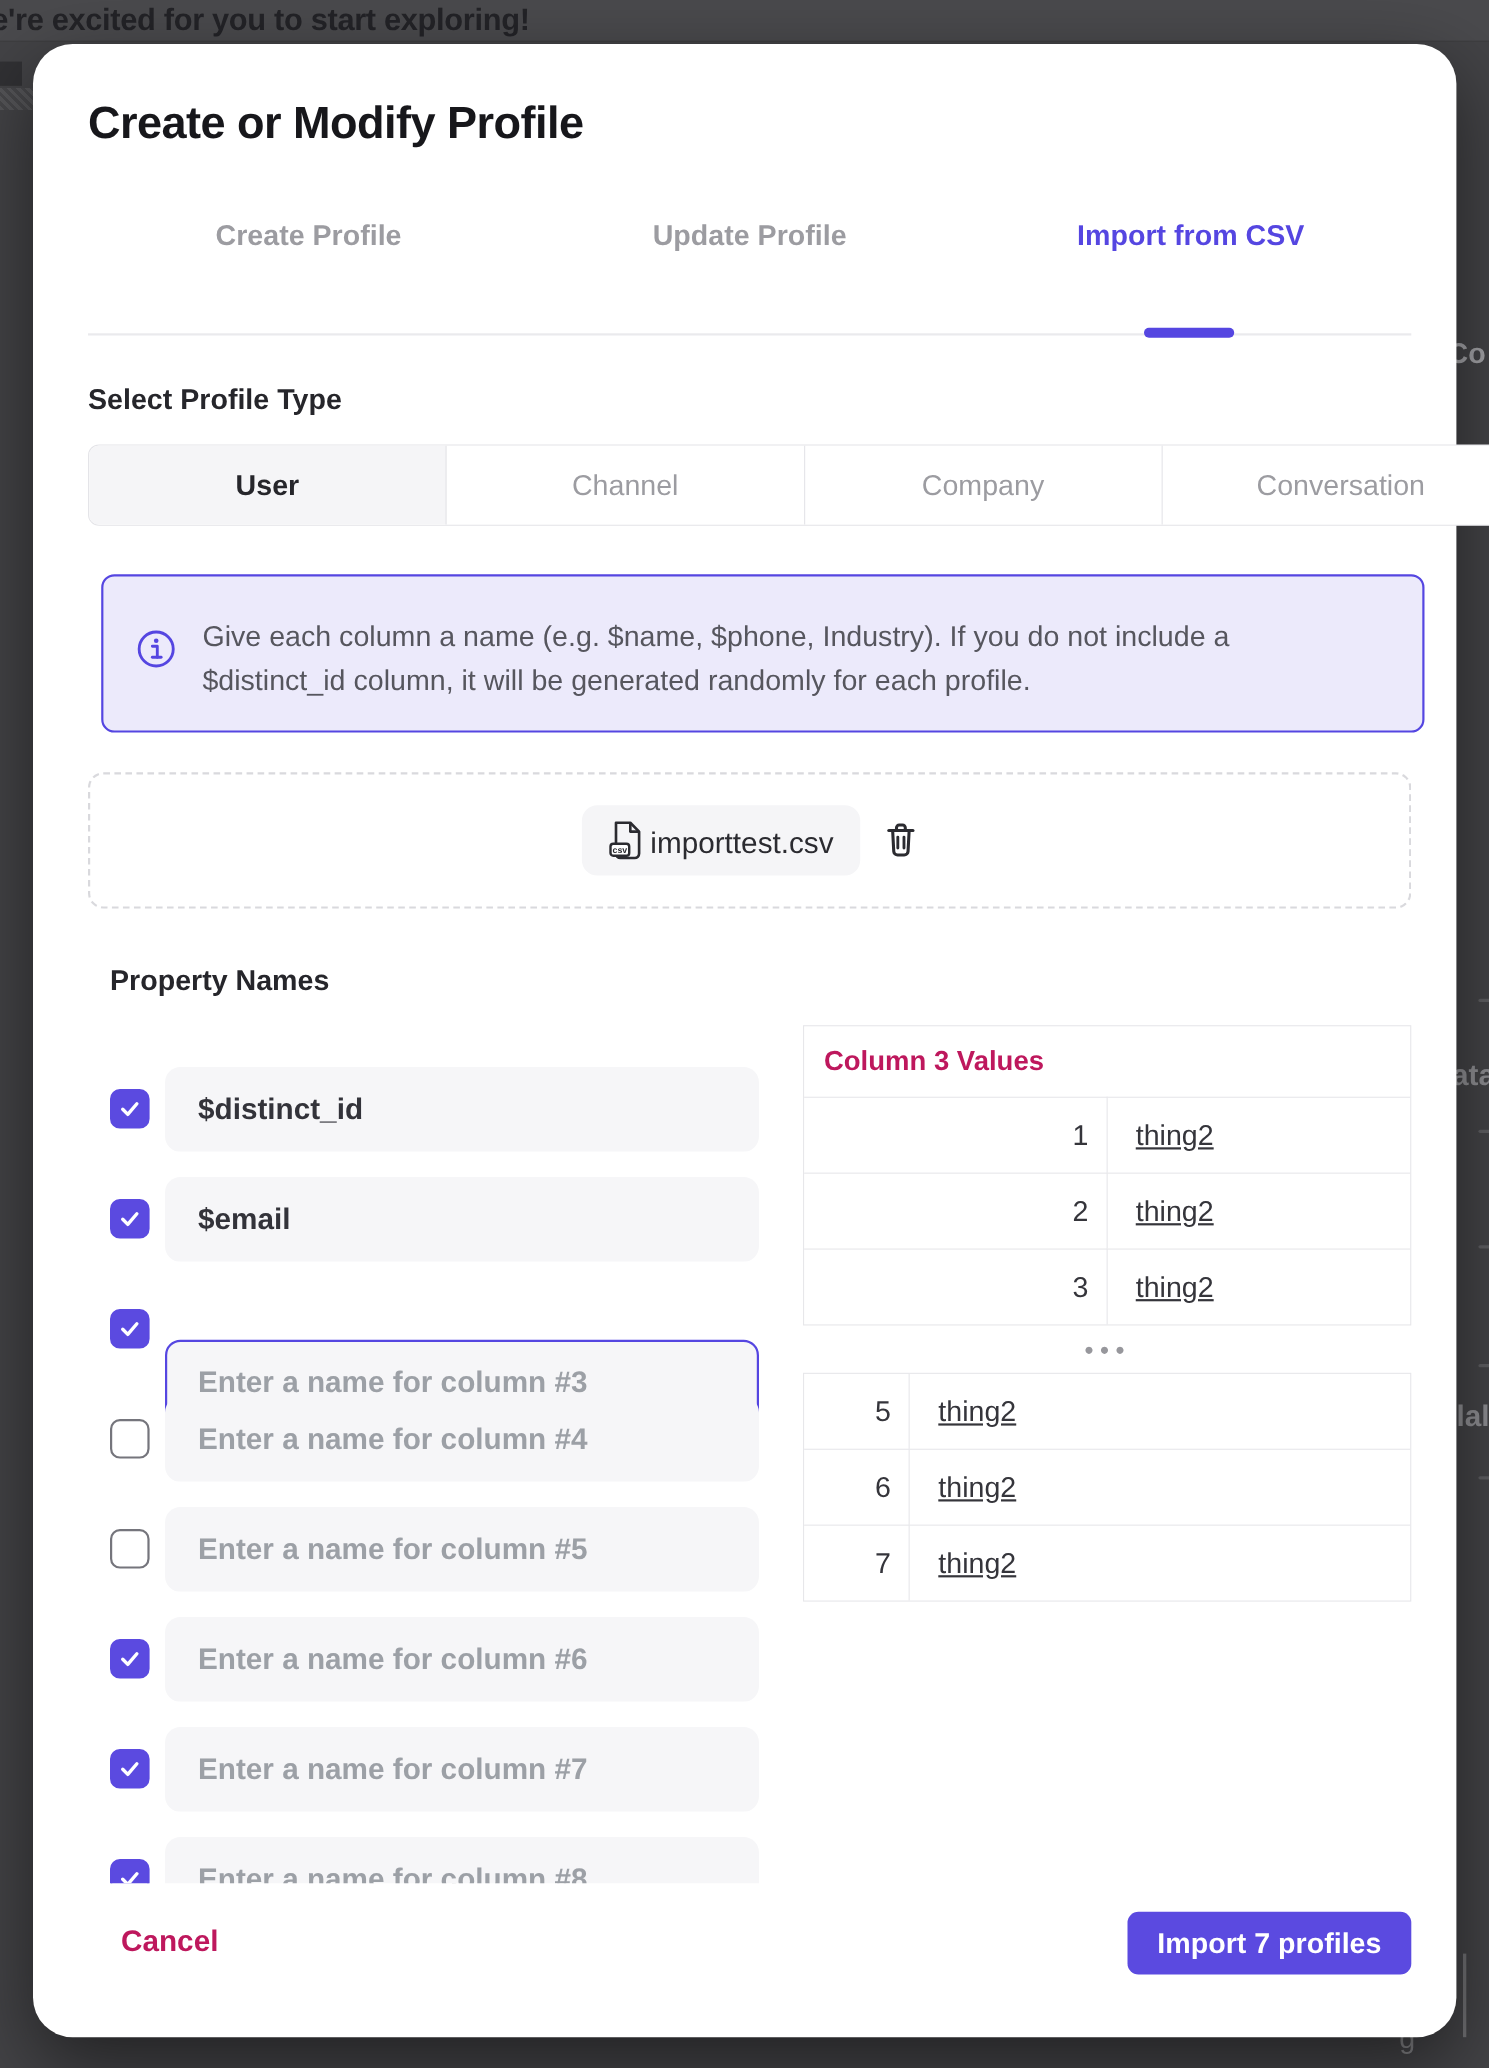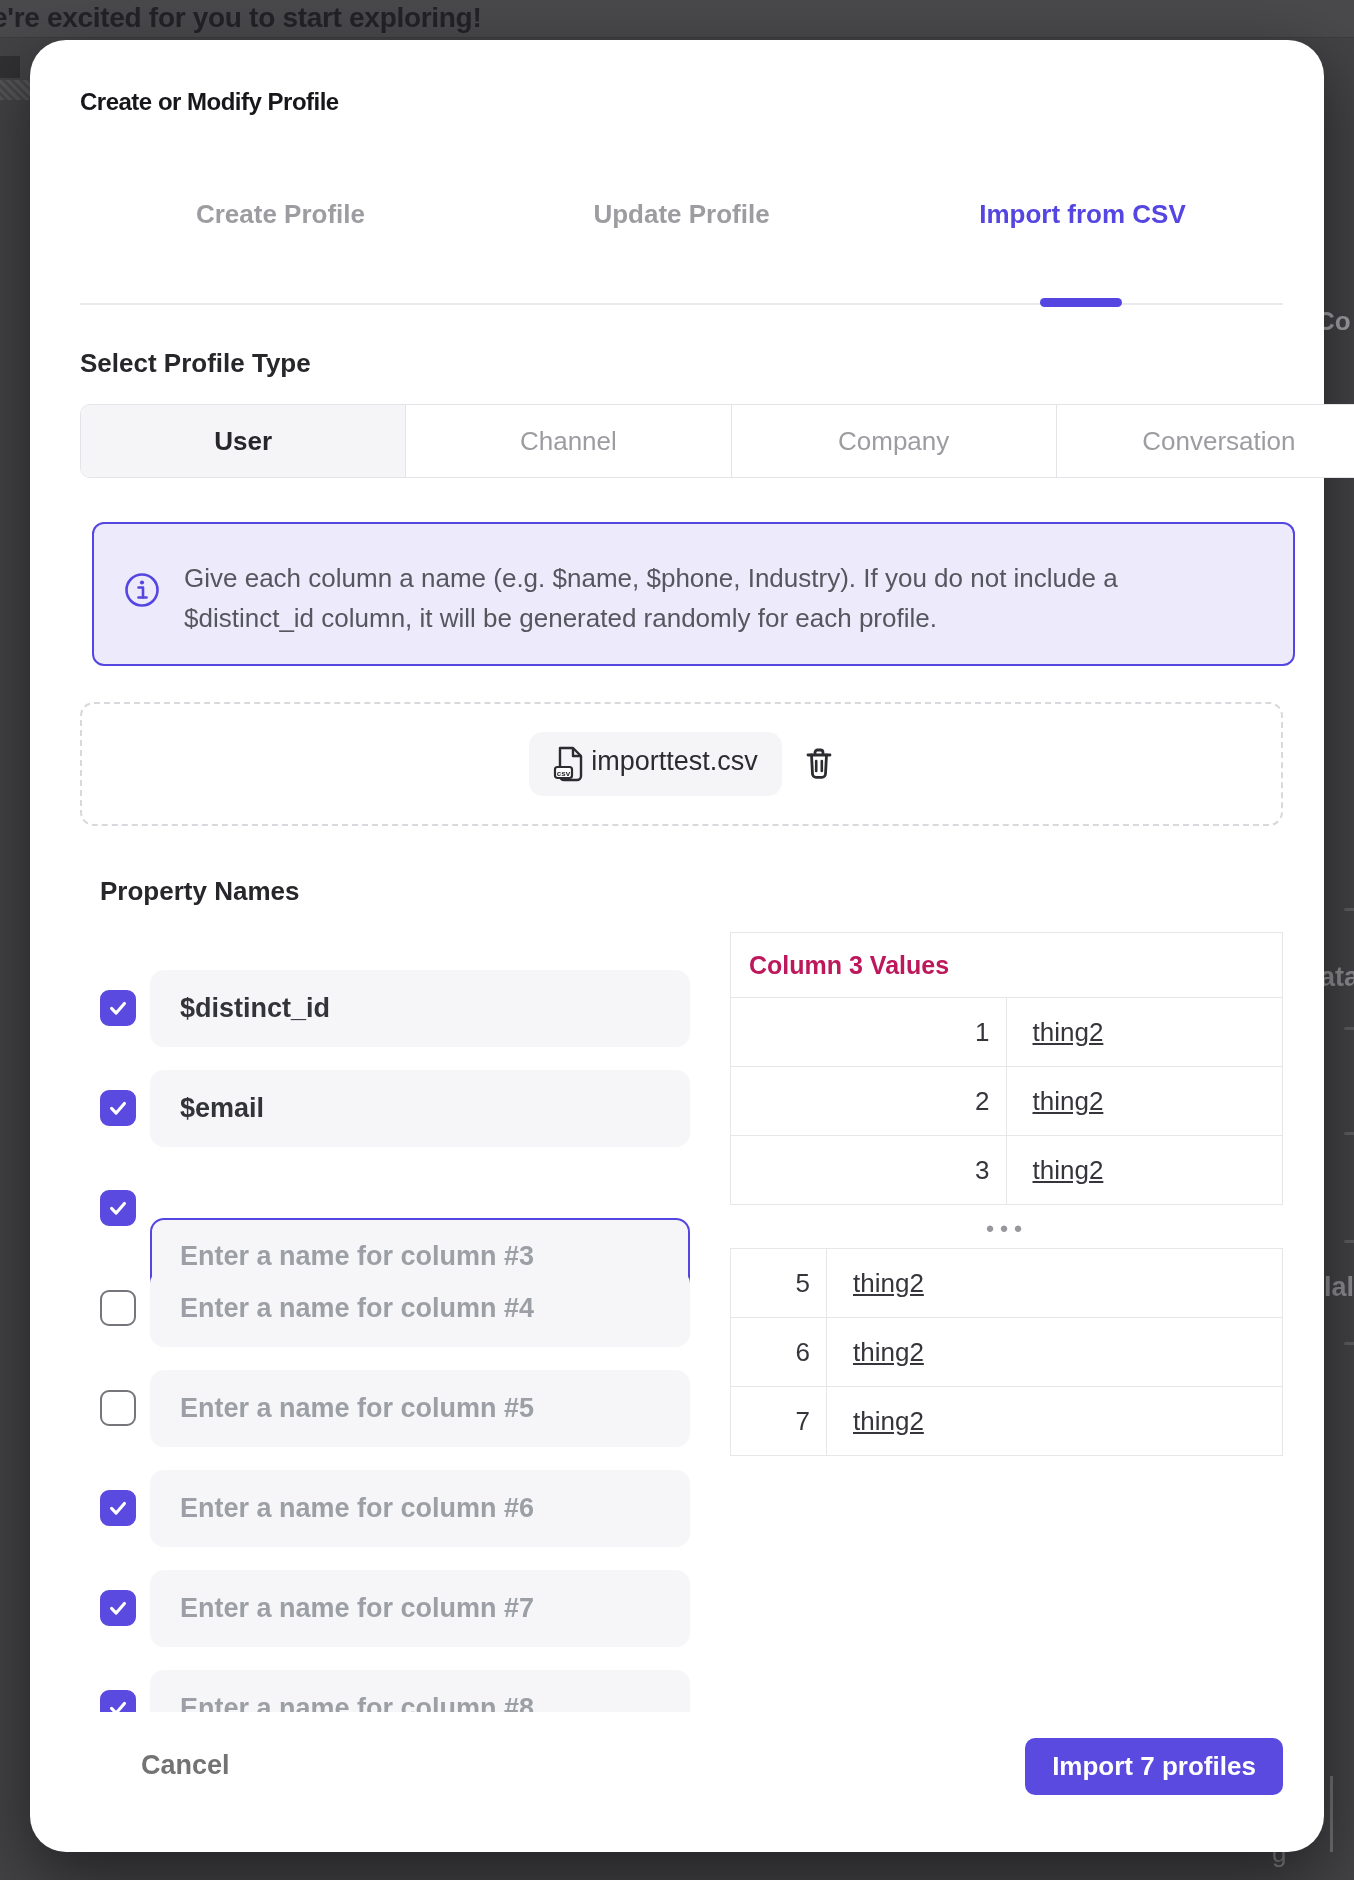--- a/index.html
+++ b/index.html
@@ -18,21 +18,21 @@
   .bg-frag.co{left:1316px;top:306px;font-size:26px;color:#A3A3A7;}
   .bg-frag.ata{left:1320px;top:962px;font-size:27px;}
   .bg-frag.lal{left:1324px;top:1272px;font-size:27px;}
   .bg-frag.gee{left:1272px;top:1838px;font-size:26px;font-weight:400;color:#828285;}
   .bg-vline{position:absolute;left:1330px;top:1776px;width:3px;height:76px;background:#717174;}
   .bg-dot{position:absolute;left:1344px;width:12px;height:3px;background:#5E5E61;border-radius:2px;}
 
   
   .modal{position:absolute;left:30px;top:40px;width:1294px;height:1812px;background:#fff;
          border-radius:36px;box-shadow:0 24px 70px rgba(0,0,0,.5);}
-  .modal-title{position:absolute;left:50px;top:48px;margin:0;font-size:24px;font-weight:700;
+  .modal-title{position:absolute;left:50px;top:48px;margin:0;font-size:41px;font-weight:700;
                letter-spacing:-.5px;color:#17171B;}
 
   .tabs{position:absolute;left:50px;top:148px;width:1203px;height:52px;display:flex;}
   .tab{flex:1;display:flex;align-items:center;justify-content:center;font-size:26px;
        font-weight:600;color:#9C9CA1;cursor:pointer;}
   .tab.active{color:var(--accent,#5546E1);font-weight:700;}
   .tab-divider{position:absolute;left:50px;top:263px;width:1203px;height:2px;background:#EAEAED;}
   .tab-indicator{position:absolute;left:1010px;top:258px;width:82px;height:9px;border-radius:5px;
                  background:var(--accent,#5546E1);}
 
@@ -48,21 +48,21 @@
   .info-banner{position:absolute;left:62px;top:482px;width:1203px;height:144px;box-sizing:border-box;
                background:var(--banner_bg,#ECEAFB);border:2px solid var(--accent,#5546E1);
                border-radius:12px;}
   .info-icon{position:absolute;left:30px;top:48px;width:36px;height:36px;color:var(--accent,#5546E1);}
   .info-text{position:absolute;left:90px;top:34px;width:1040px;font-size:26px;line-height:40px;
              color:#56565E;}
 
   .dropzone{position:absolute;left:50px;top:662px;width:1203px;height:124px;box-sizing:border-box;
             border:2px dashed #D9D9DD;border-radius:14px;display:flex;align-items:center;
             justify-content:center;gap:22px;cursor:pointer;background:#fff;}
-  .file-chip{display:flex;align-items:flex-start;gap:6px;background:#F5F5F7;border-radius:14px;
+  .file-chip{display:flex;align-items:flex-end;gap:6px;background:#F5F5F7;border-radius:14px;
              padding:14px 24px;}
   .file-chip .fname{font-size:27px;color:#2B2B30;}
   .trash-btn{background:none;border:none;padding:0;cursor:pointer;color:#2B2B30;display:flex;}
 
   .prop-label{position:absolute;left:70px;top:836px;font-size:26px;font-weight:600;color:#26262B;}
 
   .prop-list{position:absolute;left:50px;top:820px;width:660px;height:852px;overflow:hidden;}
   .prop-row{position:absolute;left:0;width:660px;height:77px;}
   .checkbox{position:absolute;left:20px;top:20px;width:36px;height:36px;box-sizing:border-box;
             border:2.5px solid #75757C;border-radius:9px;background:#fff;cursor:pointer;
@@ -82,21 +82,21 @@
   .preview th{height:64px;text-align:left;padding:0 0 0 18px;font-size:25px;font-weight:600;
               color:#be185d;}
   .preview td{height:66px;font-size:26px;color:#35353B;border-top:1.5px solid #E7E7EA;}
   .preview td.idx{width:78px;text-align:right;padding-right:16px;border-right:1.5px solid #E7E7EA;}
   .preview td.val{padding-left:26px;text-decoration:underline;}
   .tbl-ellipsis{width:553px;text-align:center;margin:14px 0 12px 0;color:#97979C;font-size:15px;
                 letter-spacing:5px;}
 
   .footer-cancel{position:absolute;left:72px;top:1702px;background:none;border:none;padding:8px;
                  font-family:"Liberation Sans",sans-serif;font-size:27px;font-weight:600;
-                 color:#737373;cursor:pointer;margin-left:31px;}
+                 color:#be185d;cursor:pointer;}
   .footer-import{position:absolute;left:995px;top:1698px;width:258px;height:57px;border:none;
                  border-radius:10px;background:var(--accent_solid,#5B4AE0);color:#fff;
                  font-family:"Liberation Sans",sans-serif;font-size:26px;font-weight:700;cursor:pointer;}
 </style>
 </head>
 <body>
 
 <div class="screen">
 
   <div class="bg-strip">

